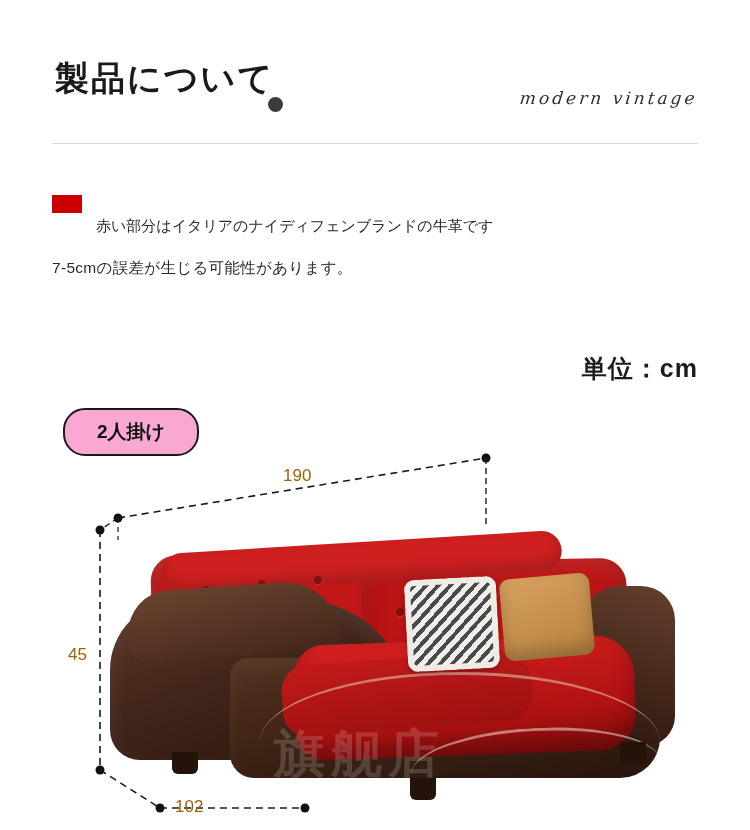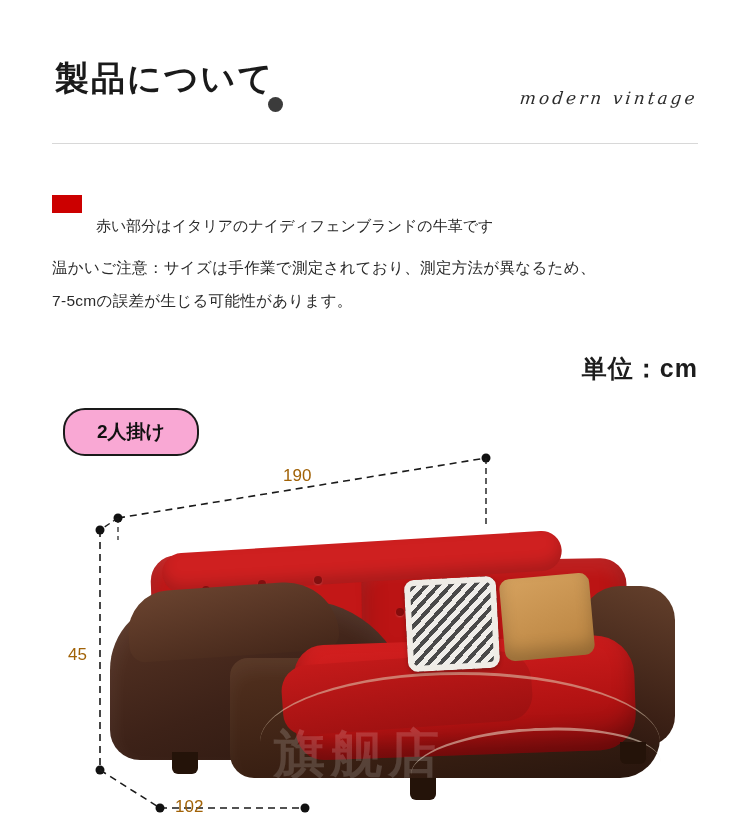--- a/index.html
+++ b/index.html
@@ -351,21 +351,20 @@
     <div class="title-dot"></div>
     <div class="script-tag">modern vintage</div>
     <div class="header-rule"></div>
   </div>
 
   <div class="notes">
     <div class="note-row">
       <div class="red-swatch"></div>
       <div class="note-text">赤い部分はイタリアのナイディフェンブランドの牛革です</div>
     </div>
-    <div class="warn-text">温かいご注意：サイズは手作業で測定されており、測定方法が異なるため、</div>
     <div class="warn-text">7-5cmの誤差が生じる可能性があります。</div>
   </div>
 
   <div class="unit-label">単位：cm</div>
   <div class="seat-badge">2人掛け</div>
 
   <div class="diagram">
 
     <svg width="750" height="400">
 

